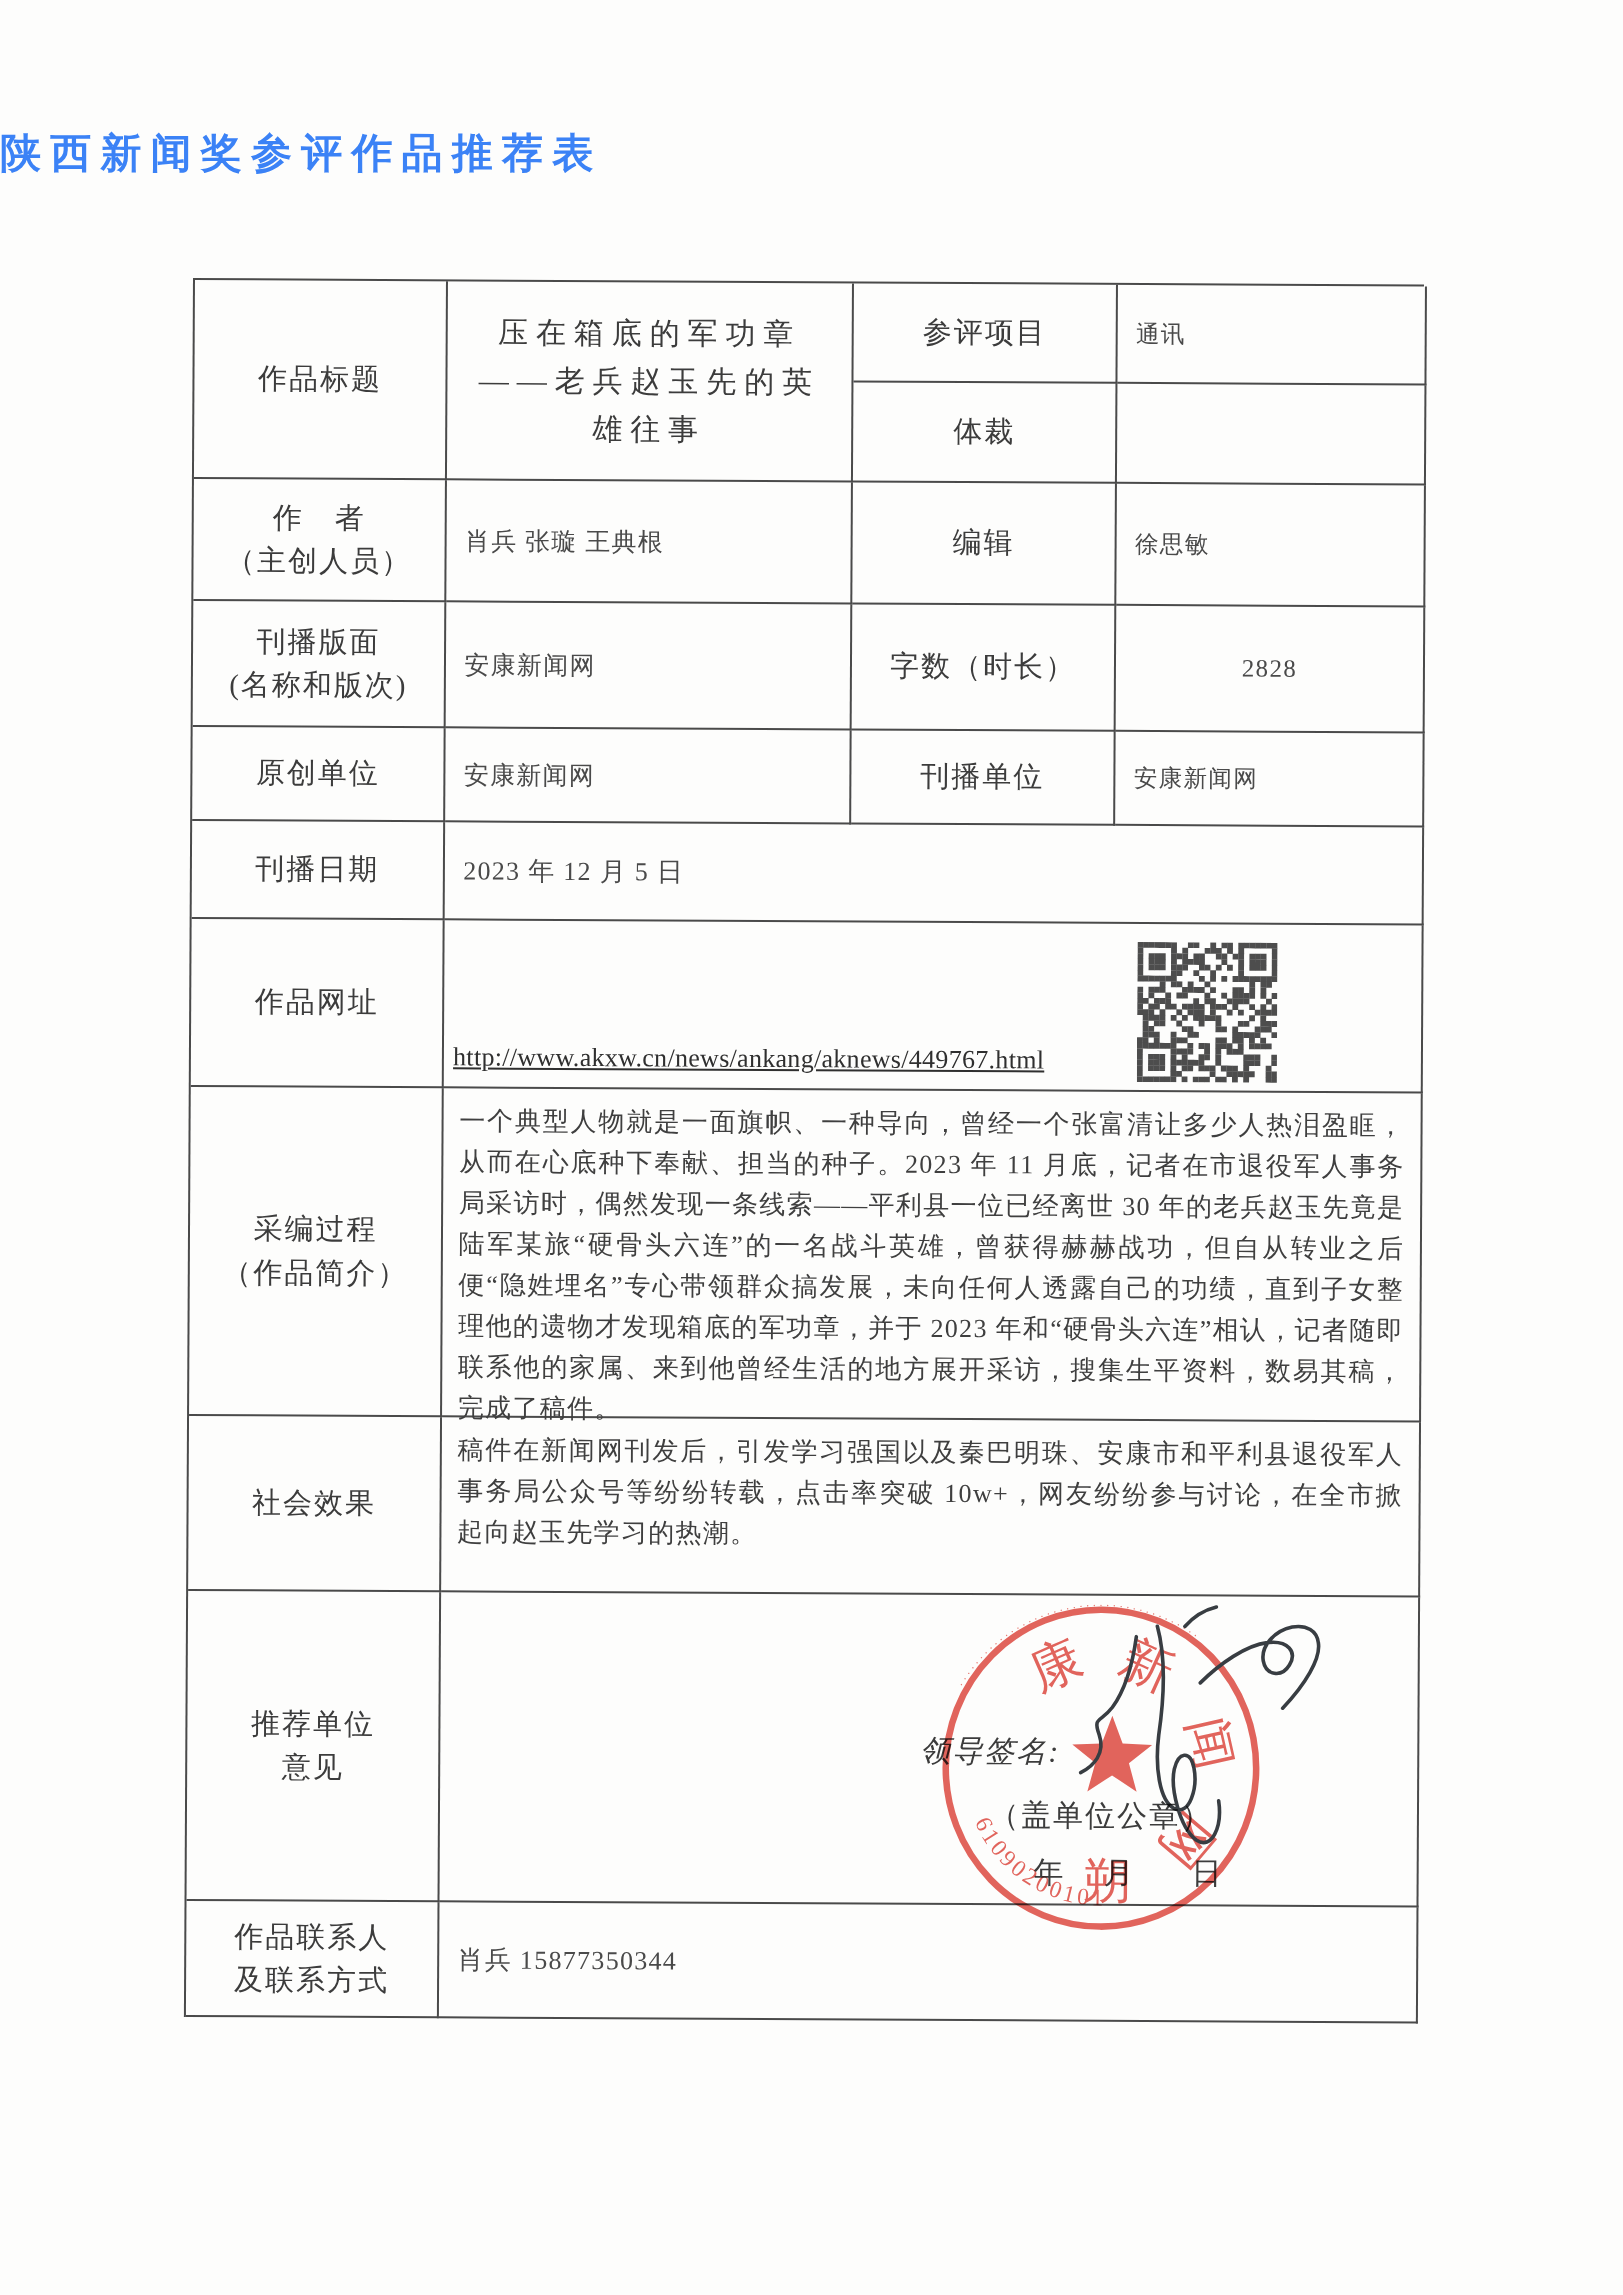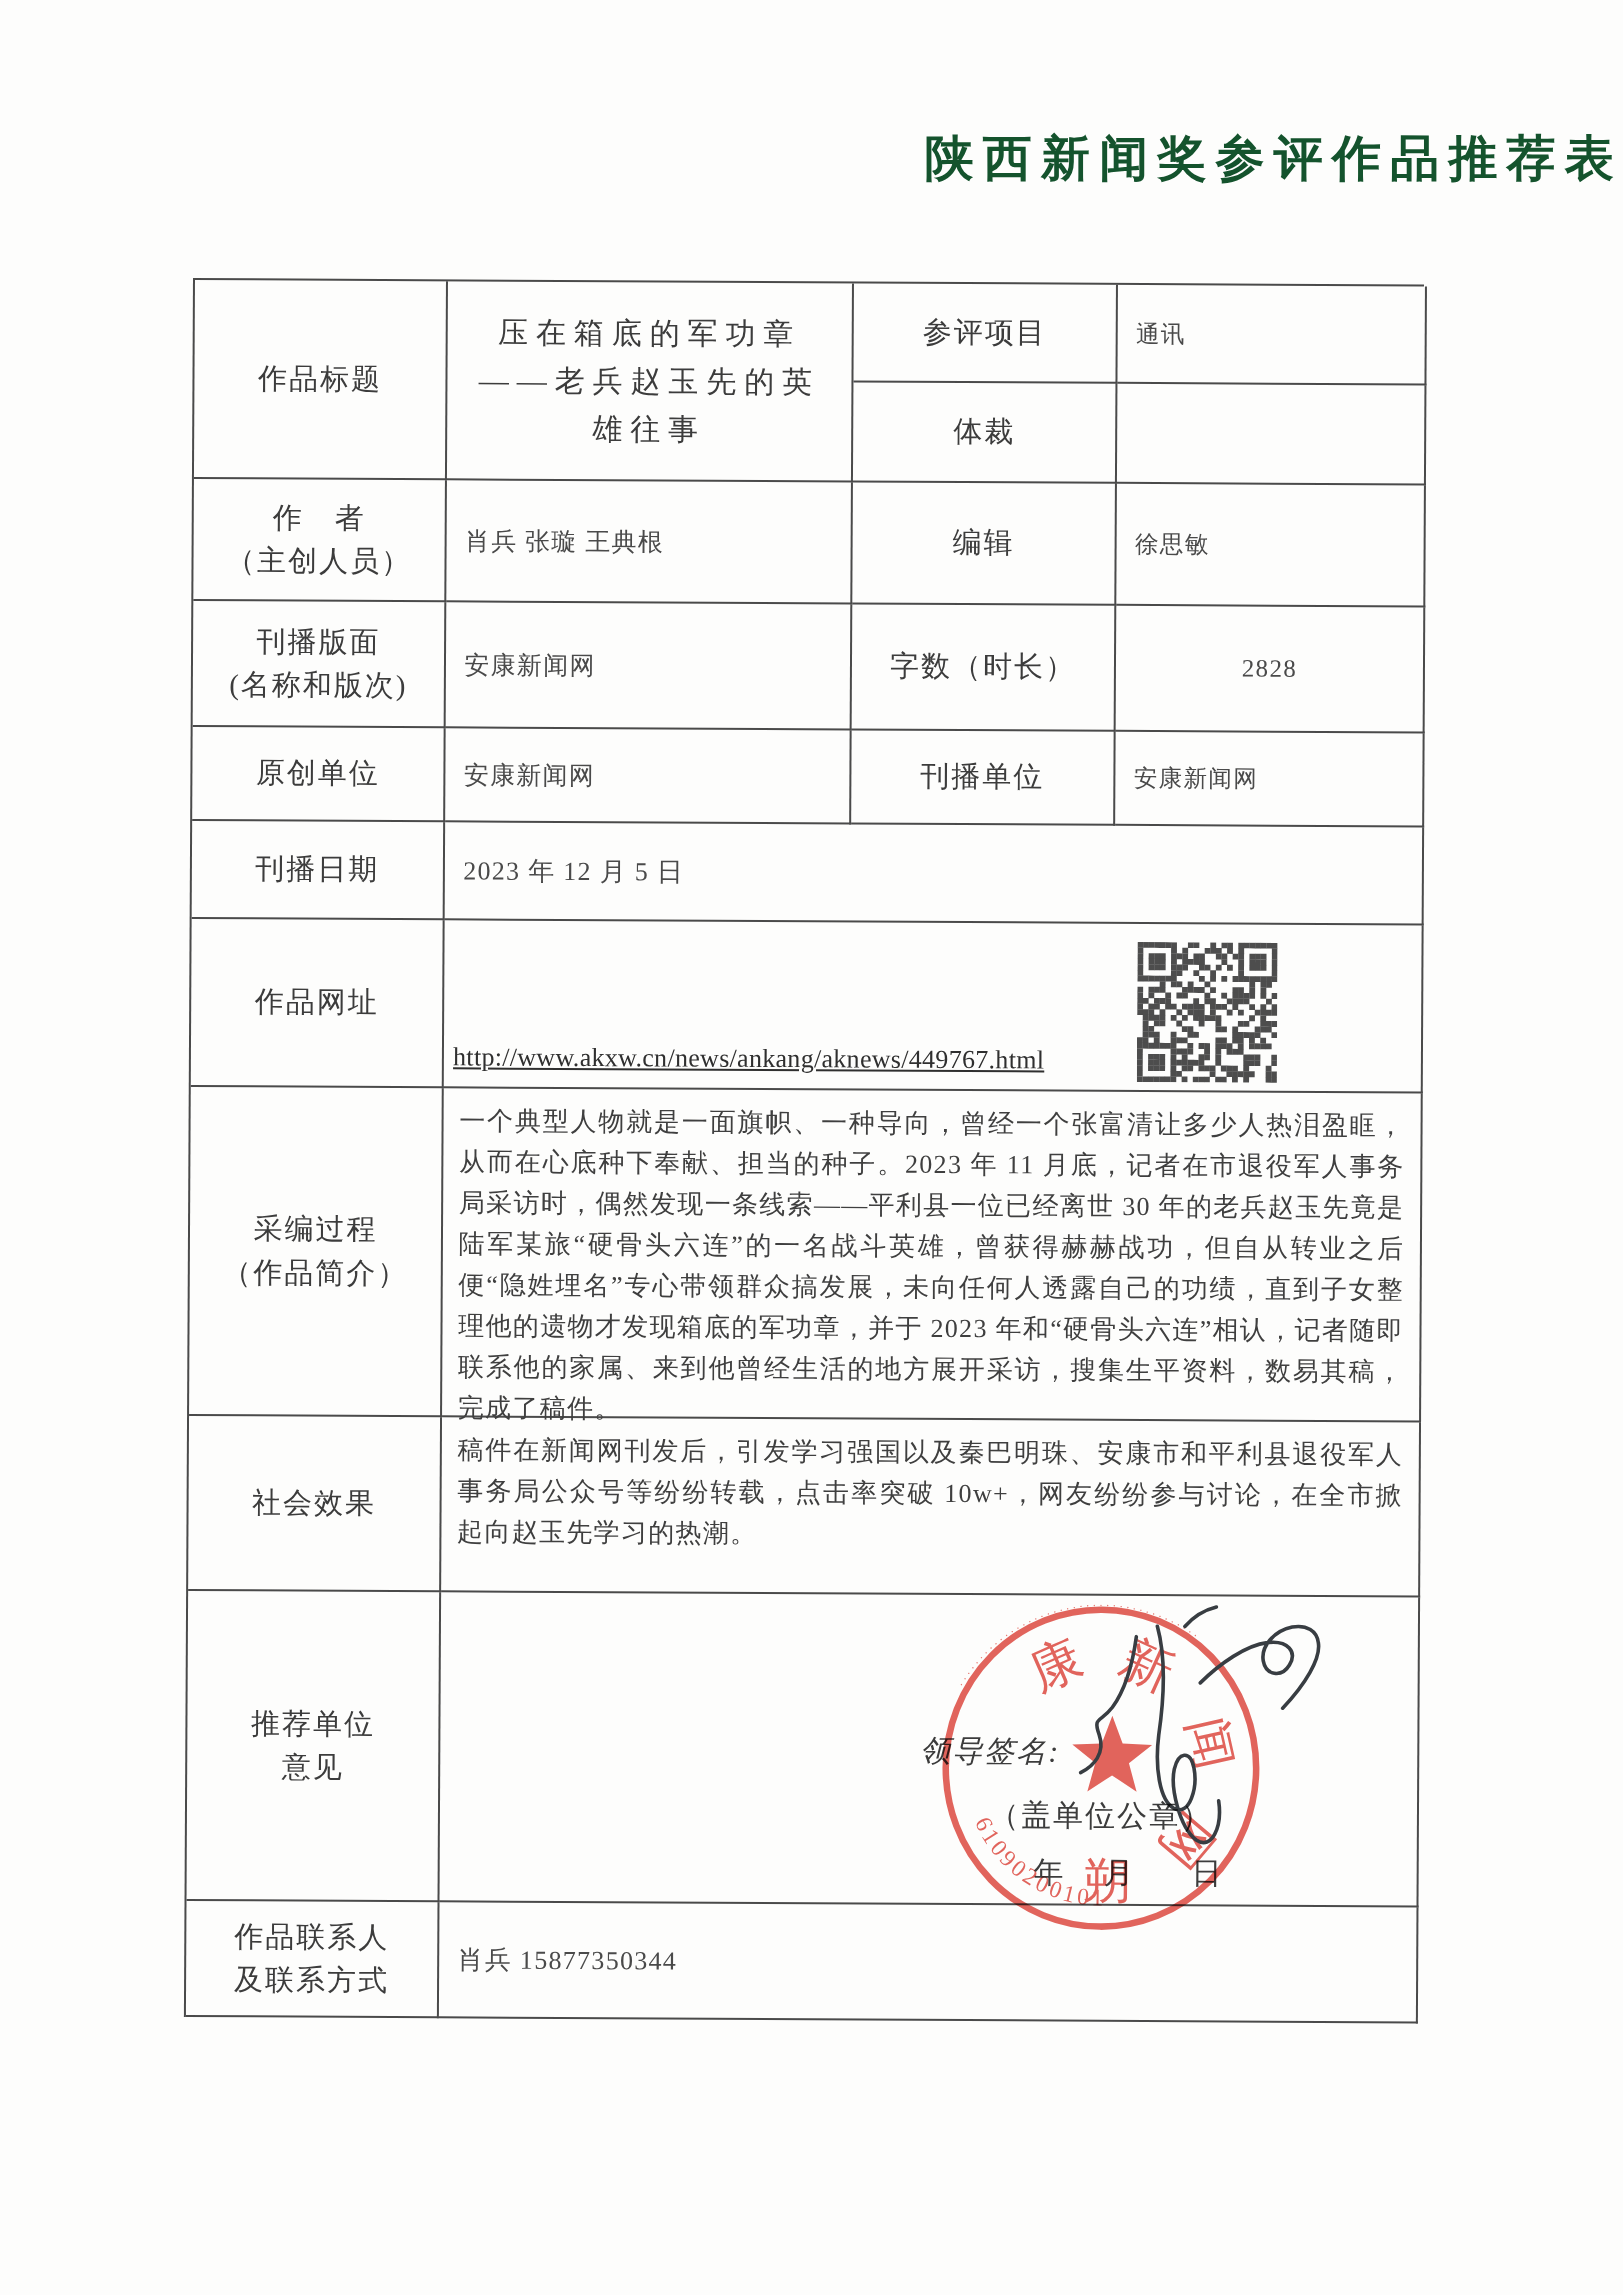--- a/index.html
+++ b/index.html
@@ -2,22 +2,22 @@
 <html style="font-size:10.5px"><head>
 <meta charset="utf-8">
 <style>
   html,body{margin:0;padding:0;}
   body{
     width:1623px;height:2295px;position:relative;background:#fdfdfc;
     font-family:"Liberation Serif","DejaVu Serif",serif;color:#3d3d3d;
     overflow:hidden;
   }
   .doc-title{
-    position:absolute;left:0;top:126px;width:100%;text-align:right;
-    font-size:49px;font-weight:bold;letter-spacing:9.2px;color:#14532d;
+    position:absolute;left:0;top:126px;width:100%;text-align:left;
+    font-size:41px;font-weight:bold;letter-spacing:9.2px;color:#3b82f6;
   }
   .table-wrap{
     position:absolute;left:193px;top:278px;width:1231px;
     transform:rotate(0.3deg);transform-origin:0 0;
   }
   .grid{
     display:grid;box-sizing:border-box;
     grid-template-columns:253px 406px 264px 309px;
     grid-template-rows:99px 100px 122px 126px 94px 98px 168px 329px 175px 310px 116px;
     border-top:2px solid #4a4a4a;border-left:2px solid #4a4a4a;

